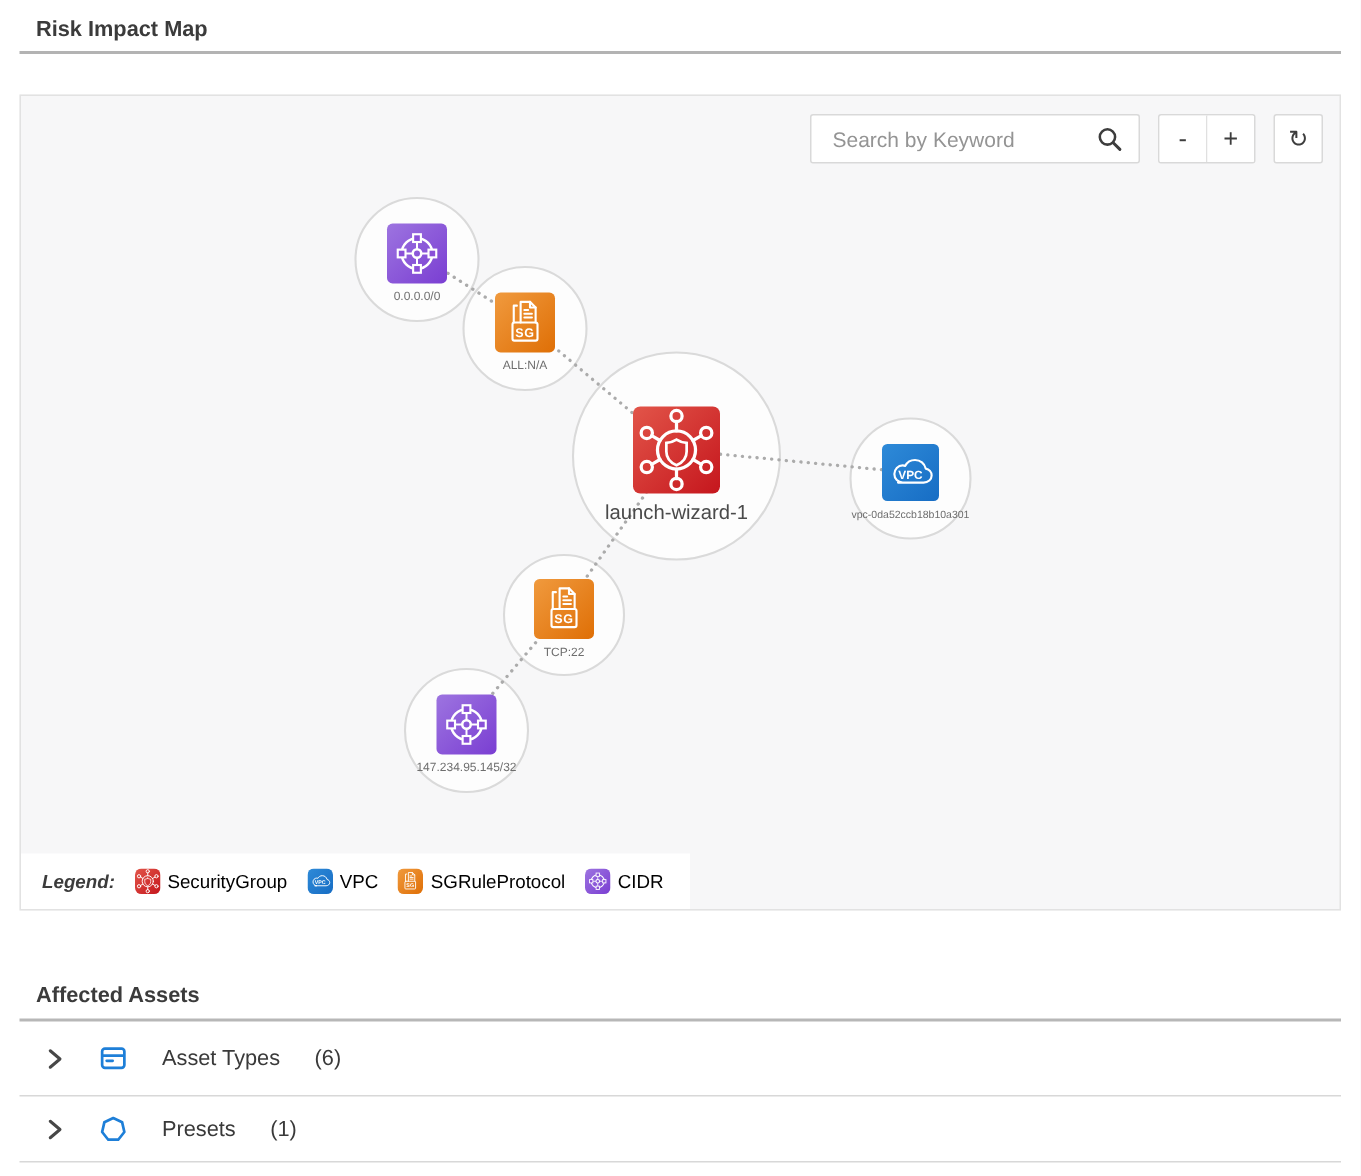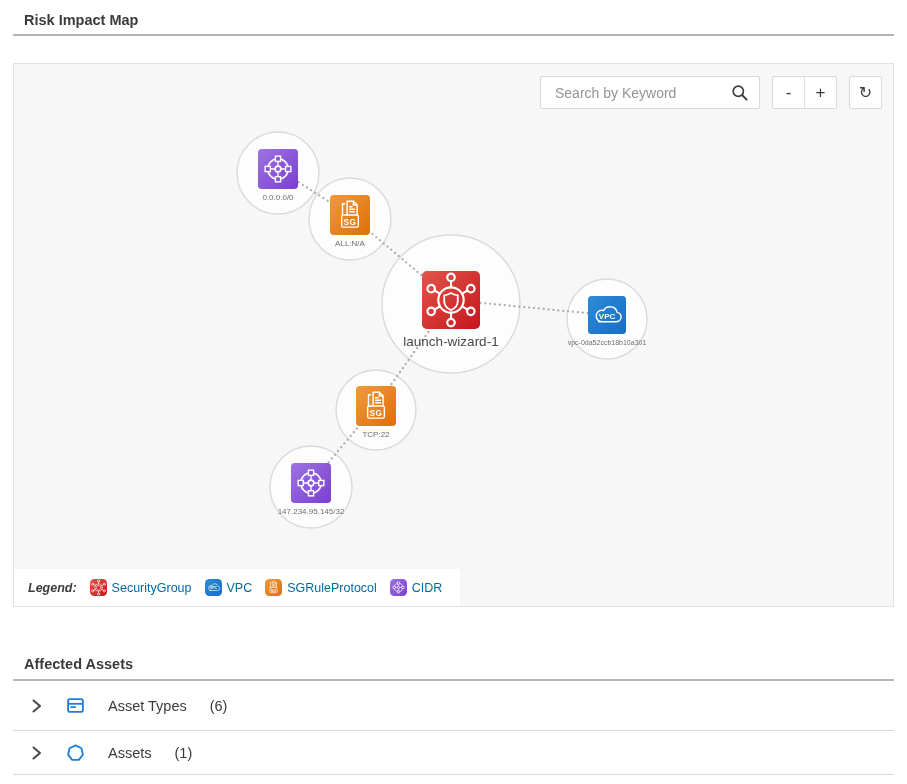--- a/index.html
+++ b/index.html
@@ -49,21 +49,21 @@
     font-size:16px; color:#3d3d3d; cursor:pointer; padding:0;
     font-family:"DejaVu Sans", sans-serif;
   }
 
   
   .legend {
     position:absolute; left:0; bottom:0; height:37px; background:#ffffff;
     display:flex; align-items:center; gap:13px; padding:0 18px 0 14px;
   }
   .legend-title { font-weight:700; font-size:12.5px; color:#3c3c3c;font-style:italic; }
-  .legend-item { display:flex; align-items:center; gap:5px; font-size:12.5px; color:#0369a1; }
+  .legend-item { display:flex; align-items:center; gap:5px; font-size:12.5px; color:#000000; }
   .legend-icon { width:17px; height:17px; display:block; }
 
   
   .assets-section { margin:0 13px; }
   .assets-title { margin:49px 0 0 11px; font-size:14.5px; font-weight:700; color:#3b3b3b; }
   .section-rule { height:2px; background:#b7b7b7; margin-top:7px; }
   .asset-row {
     display:flex; align-items:center; gap:23px;
     border-bottom:1px solid #d8d8d8; padding-left:16px; cursor:pointer;
   }
@@ -255,16 +255,16 @@
     <span class="row-count">(6)</span>
   </div>
 
   <div class="asset-row row-1">
     <svg class="chev" width="14" height="16" viewBox="0 0 14 16">
       <path d="M4.5 2.5 L11 8 L4.5 13.5" stroke="#474747" stroke-width="2" fill="none" stroke-linecap="round" stroke-linejoin="round"></path>
     </svg>
     <svg width="19" height="19" viewBox="0 0 20 20">
       <polygon points="10,2.5 3.75,5.5 2.2,12.3 6.5,17.7 13.5,17.7 17.8,12.3 16.25,5.5" stroke="#1e7fd8" stroke-width="1.9" fill="none" stroke-linejoin="round"></polygon>
     </svg>
-    <span class="row-label">Assets</span>
+    <span class="row-label">Presets</span>
     <span class="row-count">(1)</span>
   </div>
 </div>
 
 </body></html>

